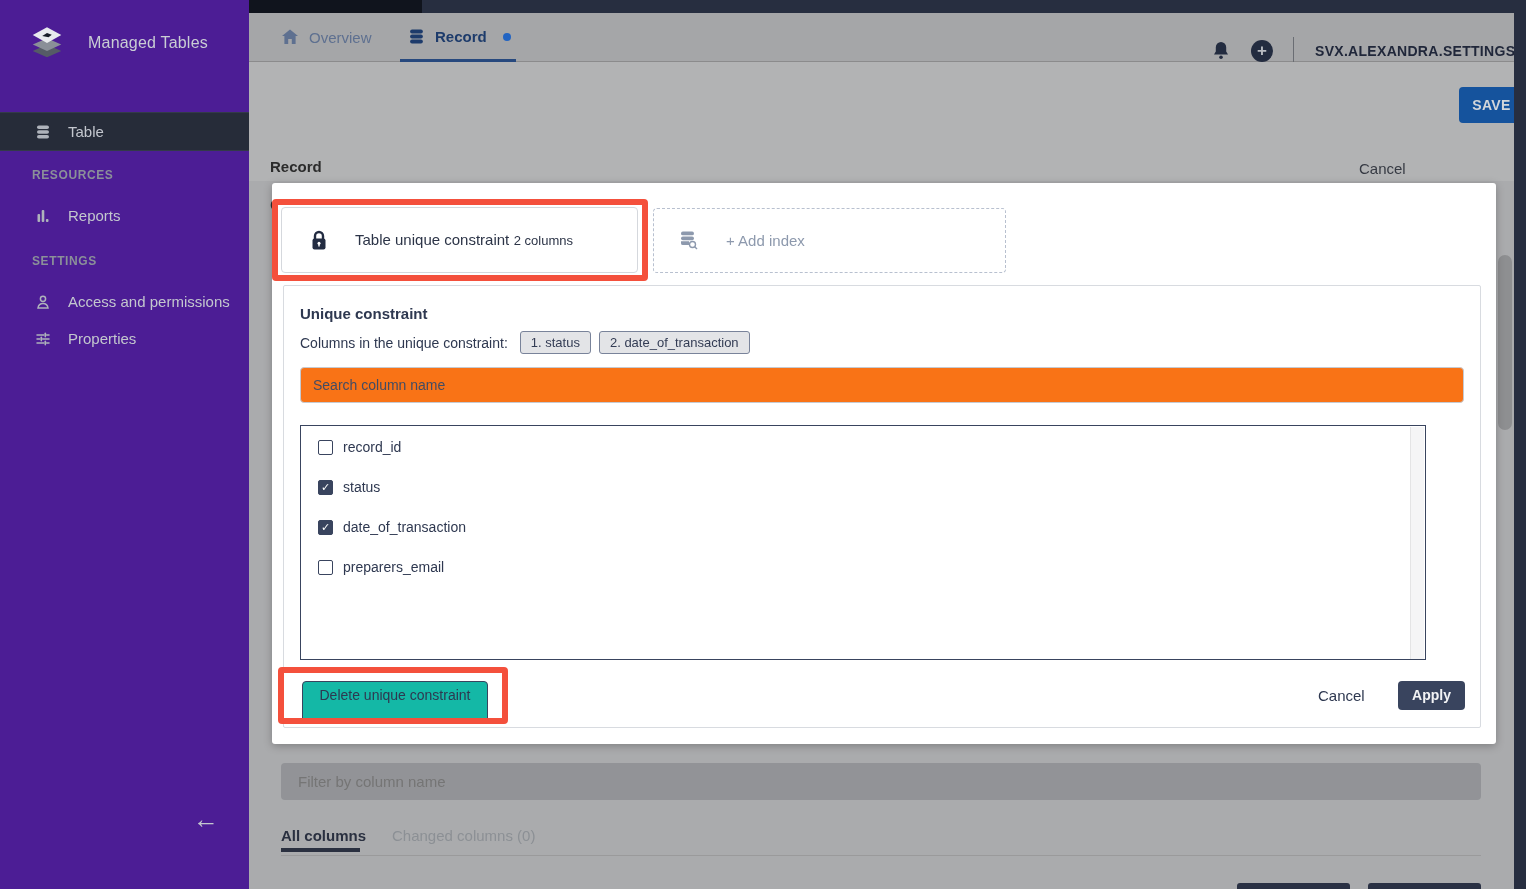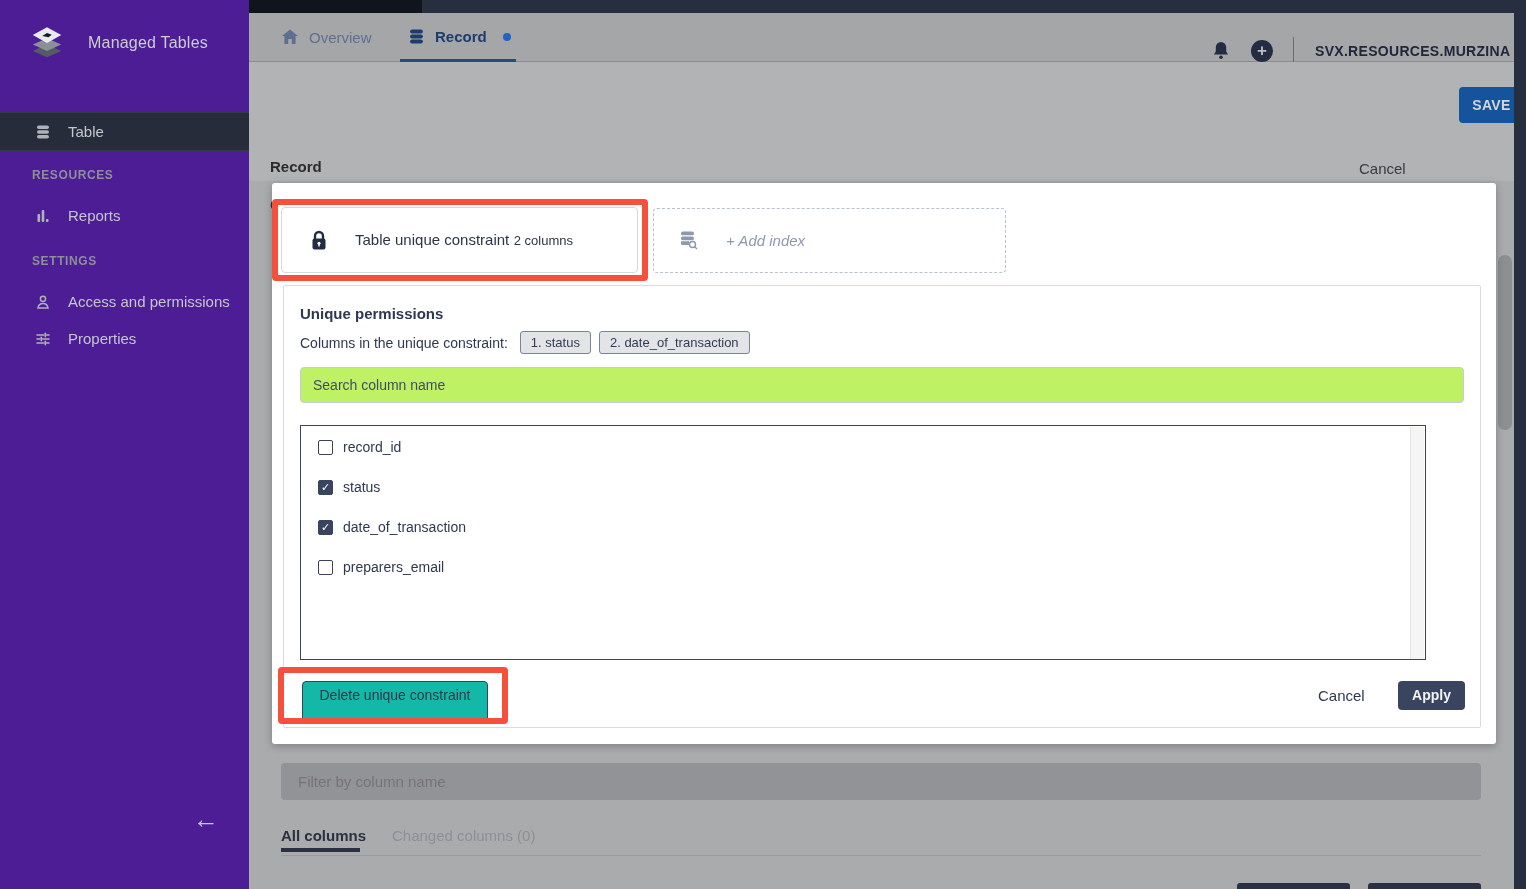--- a/index.html
+++ b/index.html
@@ -43,35 +43,35 @@
     font-size:14px; font-weight:bold; text-align:center; line-height:36px; border-radius:4px; letter-spacing:.3px; }
 
   
   #modal { left:272px; top:183px; width:1224px; height:561px; background:#ffffff; border-radius:3px;
     box-shadow:0 2px 8px rgba(0,0,0,.25); z-index:10; }
   #card-constraint { left:281px; top:207px; width:357px; height:66px; background:#fff; border:1px solid #d5d8dd;
     border-radius:4px; z-index:20; display:flex; align-items:center; padding-left:28px; gap:27px; }
   .card-title { font-size:15px; color:#2c3447; }
   .card-badge { font-size:13px; color:#2c3447; }
   #card-addindex { left:653px; top:208px; width:353px; height:65px; border:1px dashed #b8c0cf; border-radius:4px;
-    z-index:20; display:flex; align-items:center; padding-left:25px; gap:27px; color:#8d99ad; font-size:15px;font-style:italic; }
+    z-index:20; display:flex; align-items:center; padding-left:25px; gap:27px; color:#8d99ad; font-size:15px; }
   #annotation-constraint { left:272px; top:199px; width:376px; height:82px; border:6px solid #f4503c;
     border-radius:4px; z-index:30; }
   #annotation-delete { left:278px; top:667px; width:230px; height:57px; border:6px solid #f4503c;
     border-radius:4px; z-index:30; }
 
   #section-box { left:283px; top:285px; width:1198px; height:443px; border:1px solid #d8dbe0; border-radius:2px;
     background:#fff; z-index:15; }
   #section-heading { left:16px; top:19px; font-size:15px; font-weight:bold; color:#2e3850; }
   #chips-row { left:16px; top:45px; display:flex; align-items:center; gap:8px; }
   #chips-label { font-size:14px; color:#2e3850; margin-right:4px; }
   .chip { background:#e3e4e7; border:1px solid #79839a; border-radius:3px; color:#333c54;
     font-size:13px; padding:3px 10px; }
   #search-input { left:16px; top:81px; width:1164px; height:36px; border:1px solid #c6cad1; border-radius:4px;
-    font-size:14px; color:#434c63; padding-left:12px; outline:none; background:#bef264;
+    font-size:14px; color:#434c63; padding-left:12px; outline:none; background:#f97316;
     font-family:"Liberation Sans","DejaVu Sans",sans-serif; }
   #search-input::placeholder { color:#434c63; opacity:1; }
 
   #column-list { left:16px; top:139px; width:1126px; height:235px; border:1px solid #39445e; background:#fff; overflow:hidden; }
   #list-scrollbar { position:absolute; right:1px; top:1px; width:14px; height:233px; background:#f5f5f6; border-left:1px solid #e4e4e5; }
   .col-row { position:absolute; left:17px; height:16px; display:flex; align-items:center; gap:10px; }
   .checkbox { width:15px; height:15px; border:1.5px solid #39445e; border-radius:2px; background:#fff;
     display:flex; align-items:center; justify-content:center; font-size:11px; color:#fff; }
   .checkbox.checked { background:#39445e; }
   .col-label { font-size:14px; color:#2e3850; }
@@ -198,21 +198,21 @@
 
   <div id="topbar-right" class="abs">
     <span id="bell">
       <svg width="20" height="22" viewBox="0 0 20 22" fill="#232c40">
         <path d="M10 2a5.2 5.2 0 0 0-5.2 5.2v4.3L3 14.5h14l-1.8-3V7.2A5.2 5.2 0 0 0 10 2z"></path>
         <circle cx="10" cy="17.2" r="1.8"></circle>
       </svg>
     </span>
     <div id="plus-circle">+</div>
     <div id="topbar-divider"></div>
-    <span id="username">SVX.RESOURCES.MURZINA</span>
+    <span id="username">SVX.ALEXANDRA.SETTINGS</span>
   </div>
 </div>
 
 <div id="header" class="abs">
   <div id="page-title" class="abs">Record</div>
   <div id="meta-row" class="abs">
     <span>Columns: 19</span>
     <span>Rows: 25</span>
     <span>Storage: 208 KB</span>
   </div>
@@ -248,21 +248,21 @@
       <circle cx="13.5" cy="14.5" r="3" fill="none" stroke="#8d99ad" stroke-width="1.4"></circle>
       <line x1="15.7" y1="16.7" x2="18" y2="19" stroke="#8d99ad" stroke-width="1.4"></line>
     </svg>
   </span>
   <span>+ Add index</span>
 </div>
 
 <div id="annotation-constraint" class="abs"></div>
 
 <div id="section-box" class="abs">
-  <div id="section-heading" class="abs">Unique permissions</div>
+  <div id="section-heading" class="abs">Unique constraint</div>
 
   <div id="chips-row" class="abs">
     <span id="chips-label">Columns in the unique constraint:</span>
     <span class="chip">1. status</span>
     <span class="chip">2. date_of_transaction</span>
   </div>
 
   <input id="search-input" class="abs" type="text" placeholder="Search column name" style="">
 
   <div id="column-list" class="abs">

